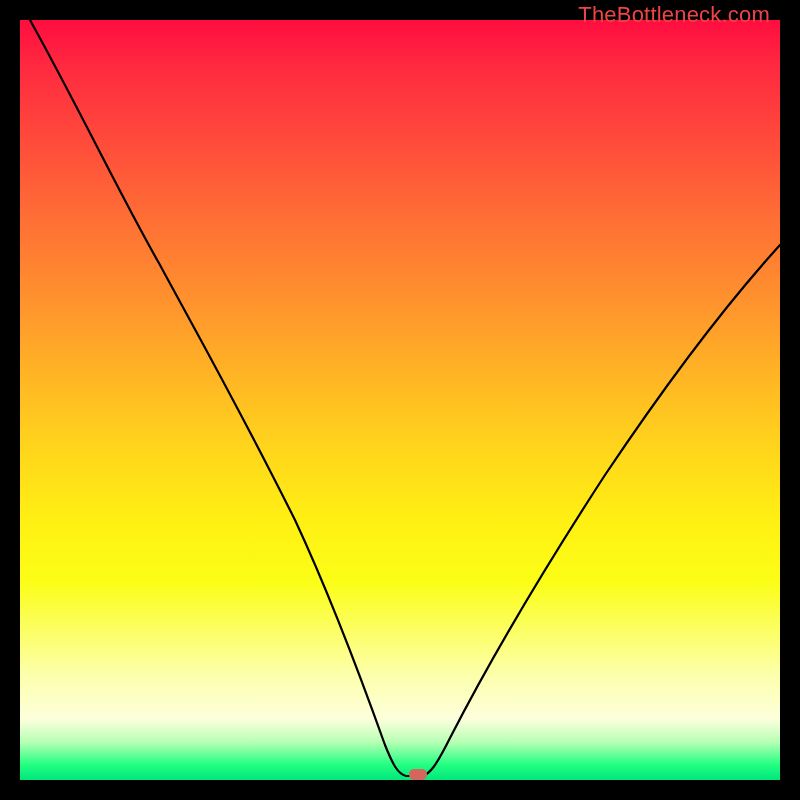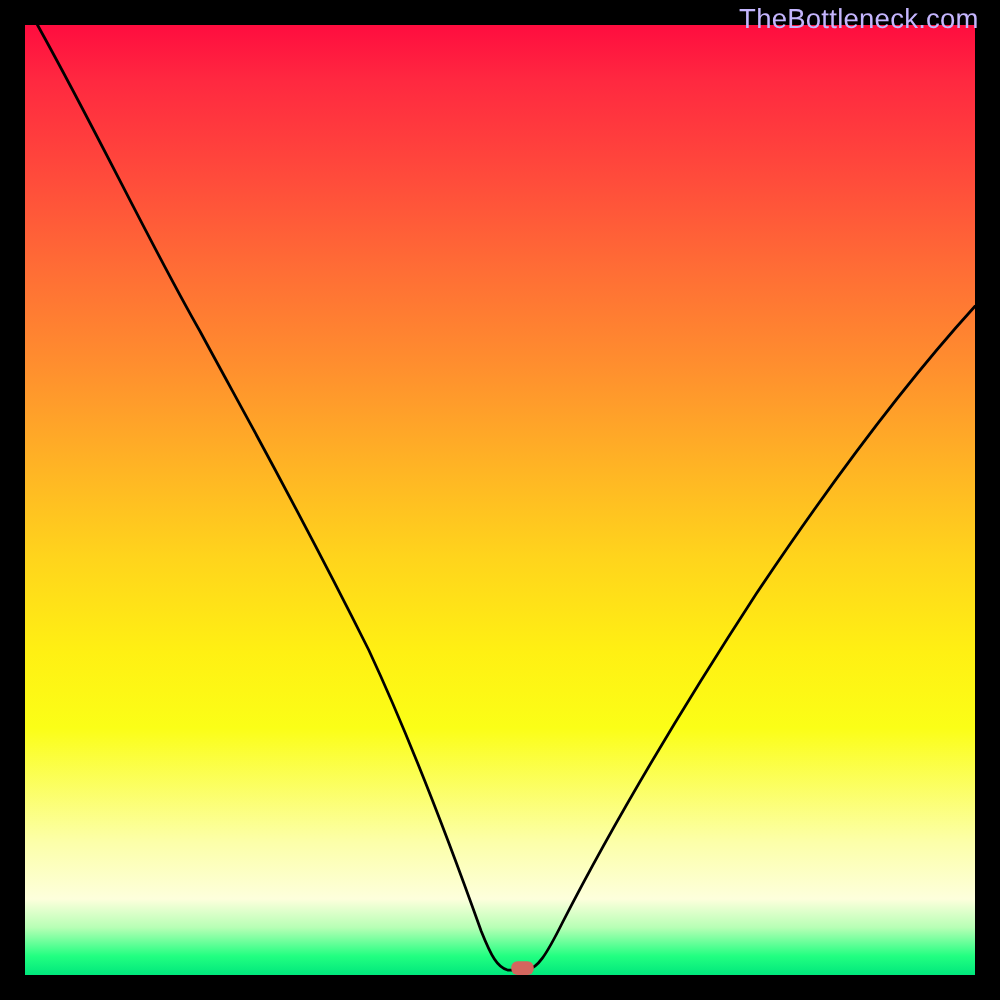--- a/index.html
+++ b/index.html
@@ -1,17 +1,17 @@
 <!DOCTYPE html>
 <html><head>
 <meta charset="utf-8">
 <style>
   html,body{margin:0;padding:0;width:800px;height:800px;background:#000;overflow:hidden;font-family:Arial,Helvetica,sans-serif}
   .frame{position:relative;width:800px;height:800px;background:#000}
-  .watermark{position:absolute;top:2px;right:17px;color:#c4b5fd;font-size:22px;font-weight:400;letter-spacing:.2px}
+  .watermark{position:absolute;top:2px;right:30px;color:#ef4444;font-size:22px;font-weight:400;letter-spacing:.2px}
   .plot{position:absolute;left:20px;top:20px;width:760px;height:760px;
         background:linear-gradient(to bottom,
           #ff0d3f 0%,
           #ff2940 6%,
           #ff4b3b 16%,
           #ff6e35 26%,
           #ff8f2e 36%,
           #ffb225 46%,
           #ffd41c 56%,
           #fff013 66%,

